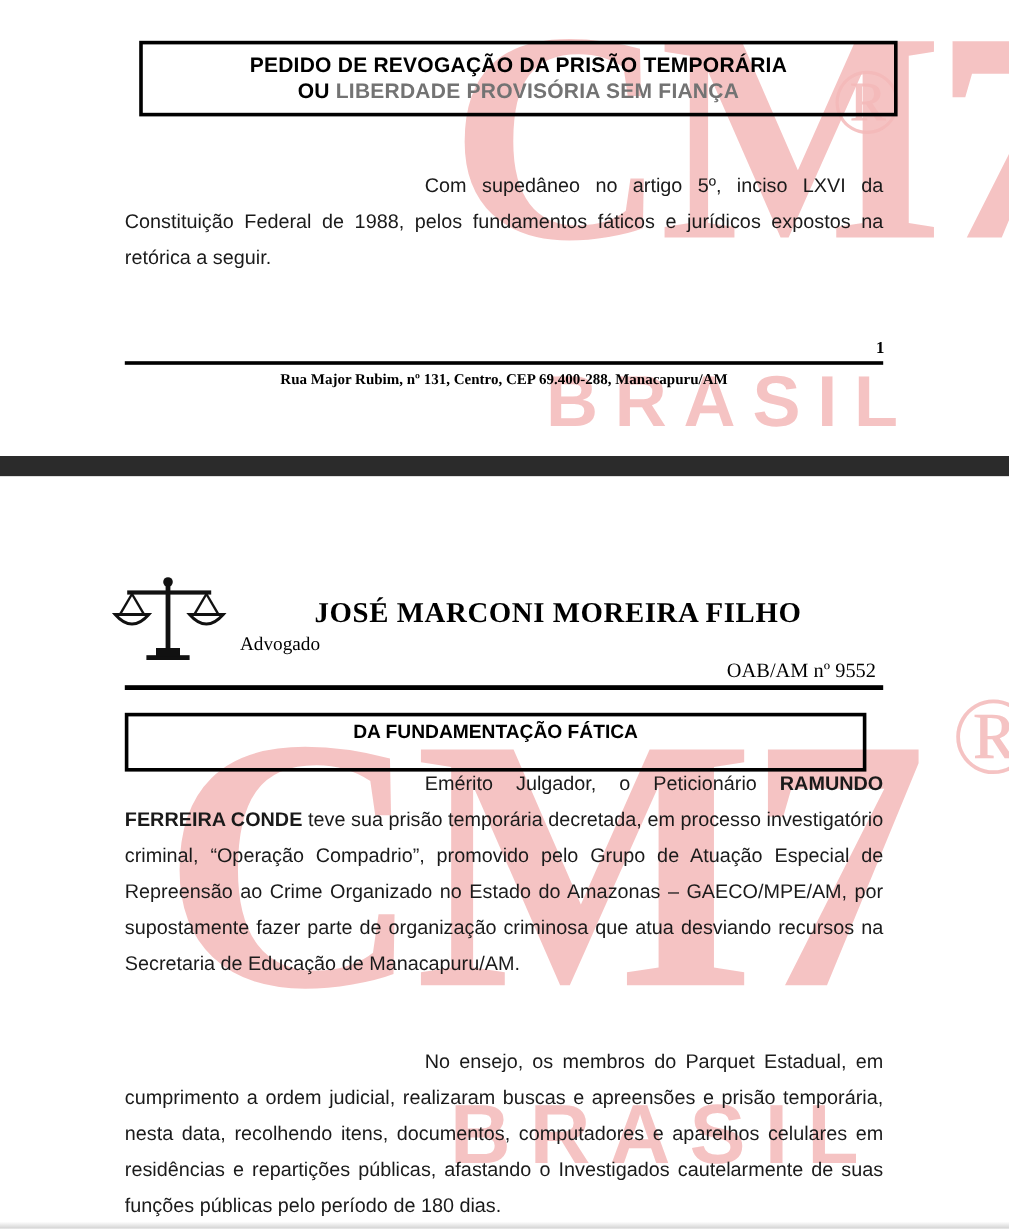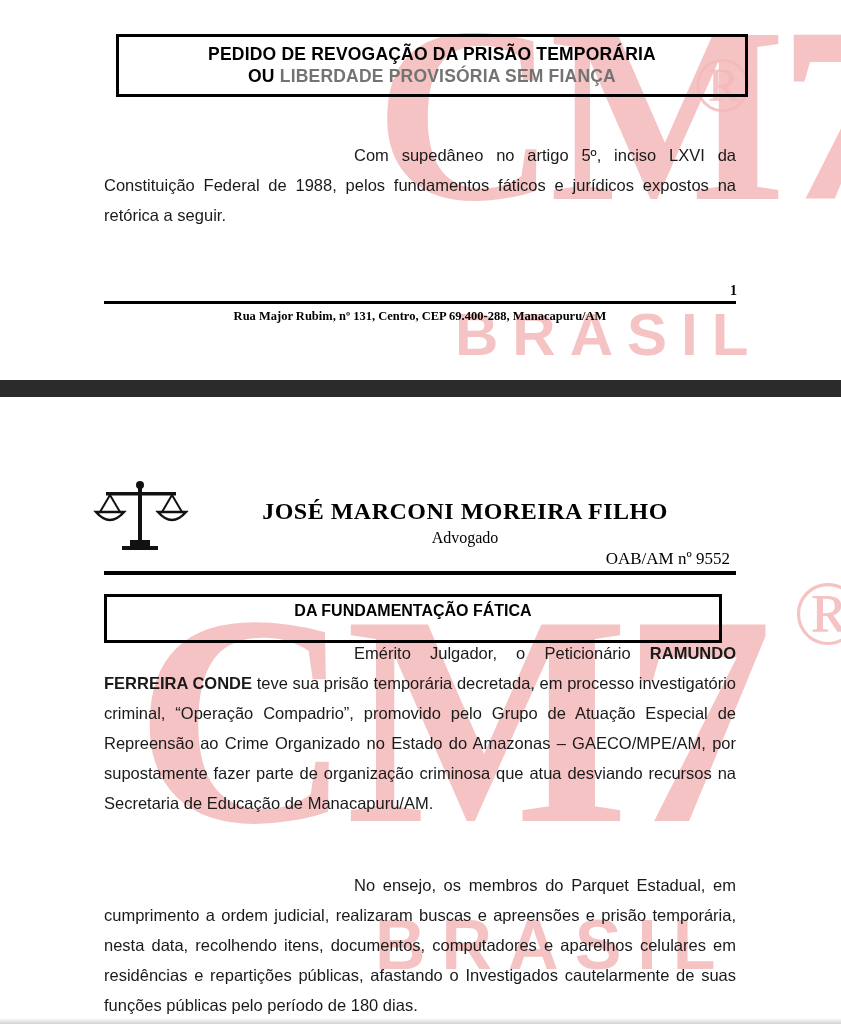--- a/index.html
+++ b/index.html
@@ -196,21 +196,20 @@
     font-family: "Liberation Serif", serif;
     font-weight: bold;
     font-size: 24px;
     letter-spacing: 0.5px;
   }
   .lh-sub1 {
     position: absolute;
     left: 200px;
     top: 529px;
     width: 530px;
-    text-align: center;
     font-family: "Liberation Serif", serif;
     font-size: 16px;
   }
   .lh-sub2 {
     position: absolute;
     left: 200px;
     top: 549px;
     width: 530px;
     text-align: right;
     font-family: "Liberation Serif", serif;

